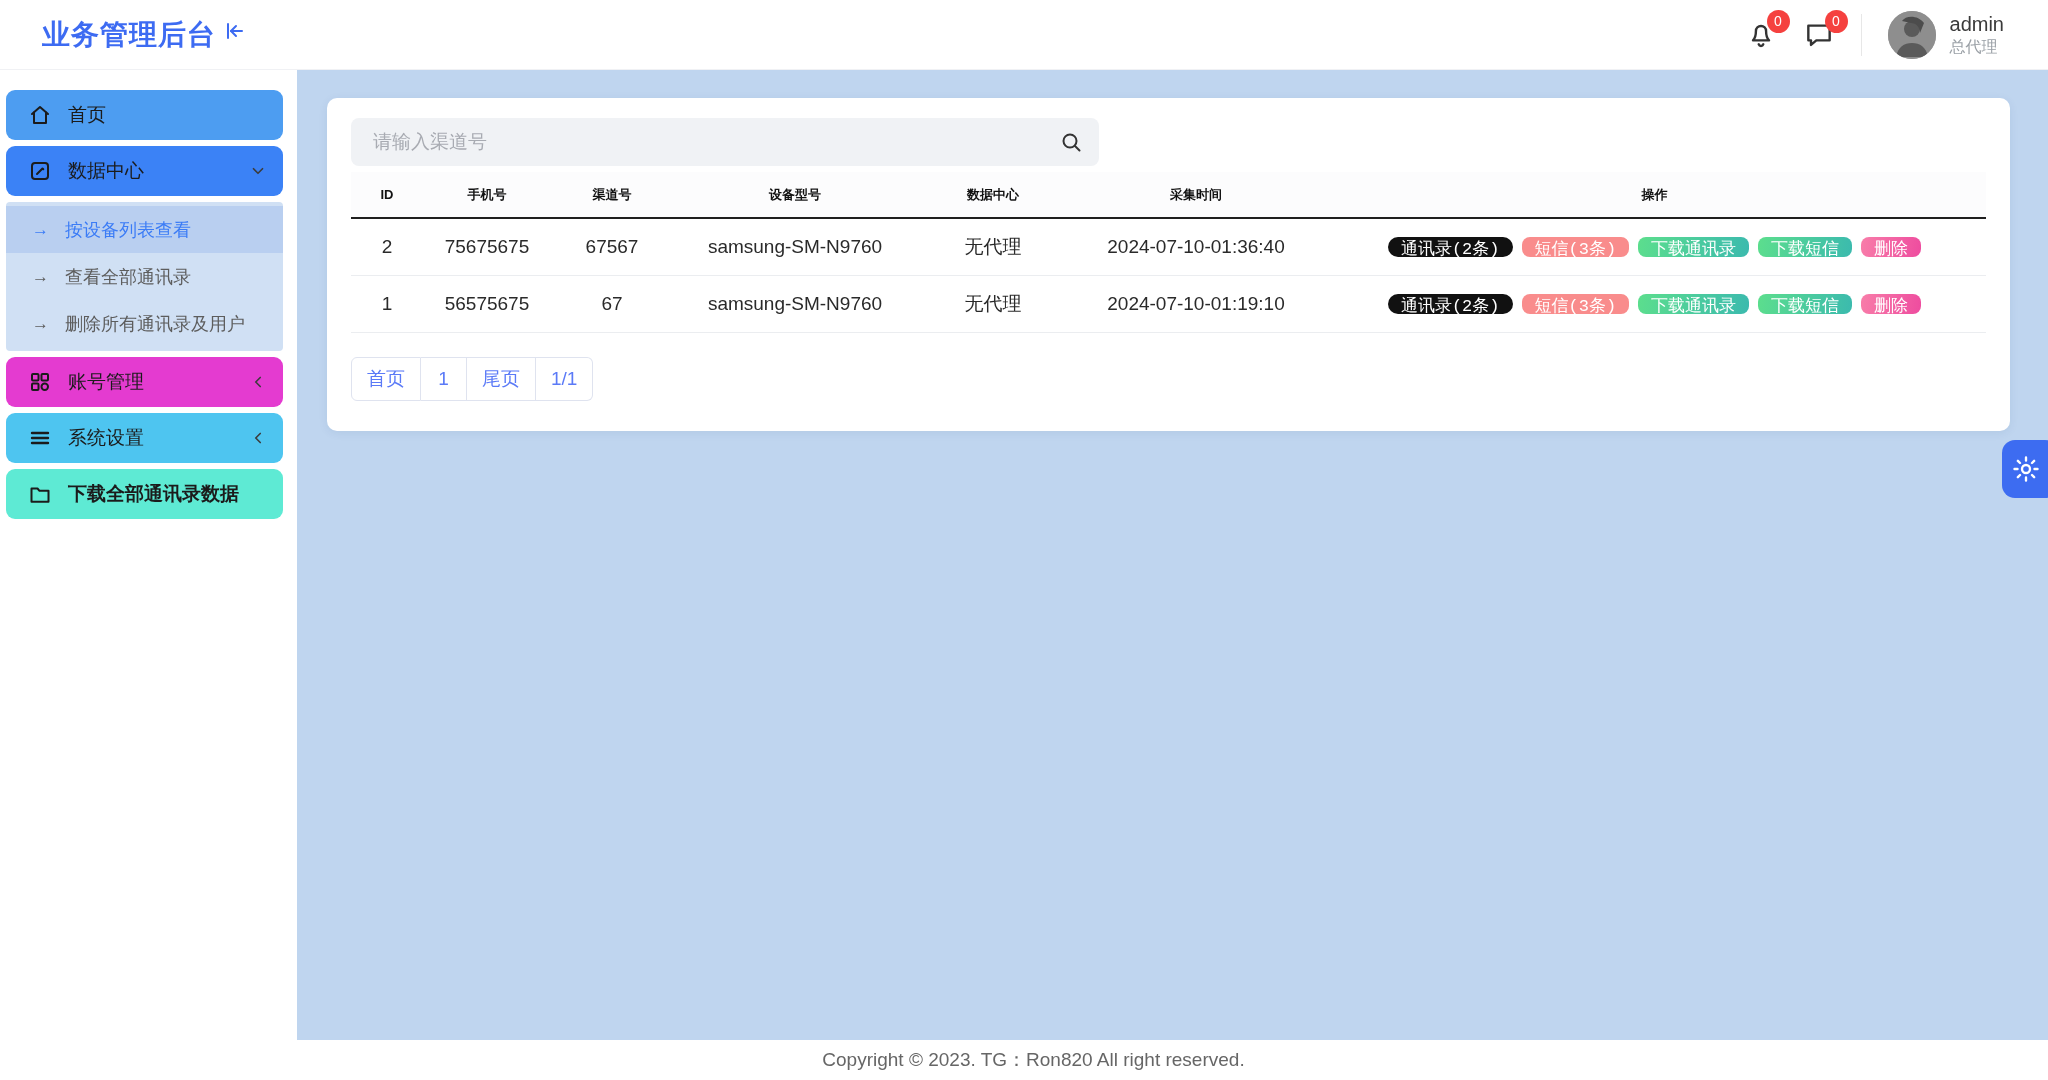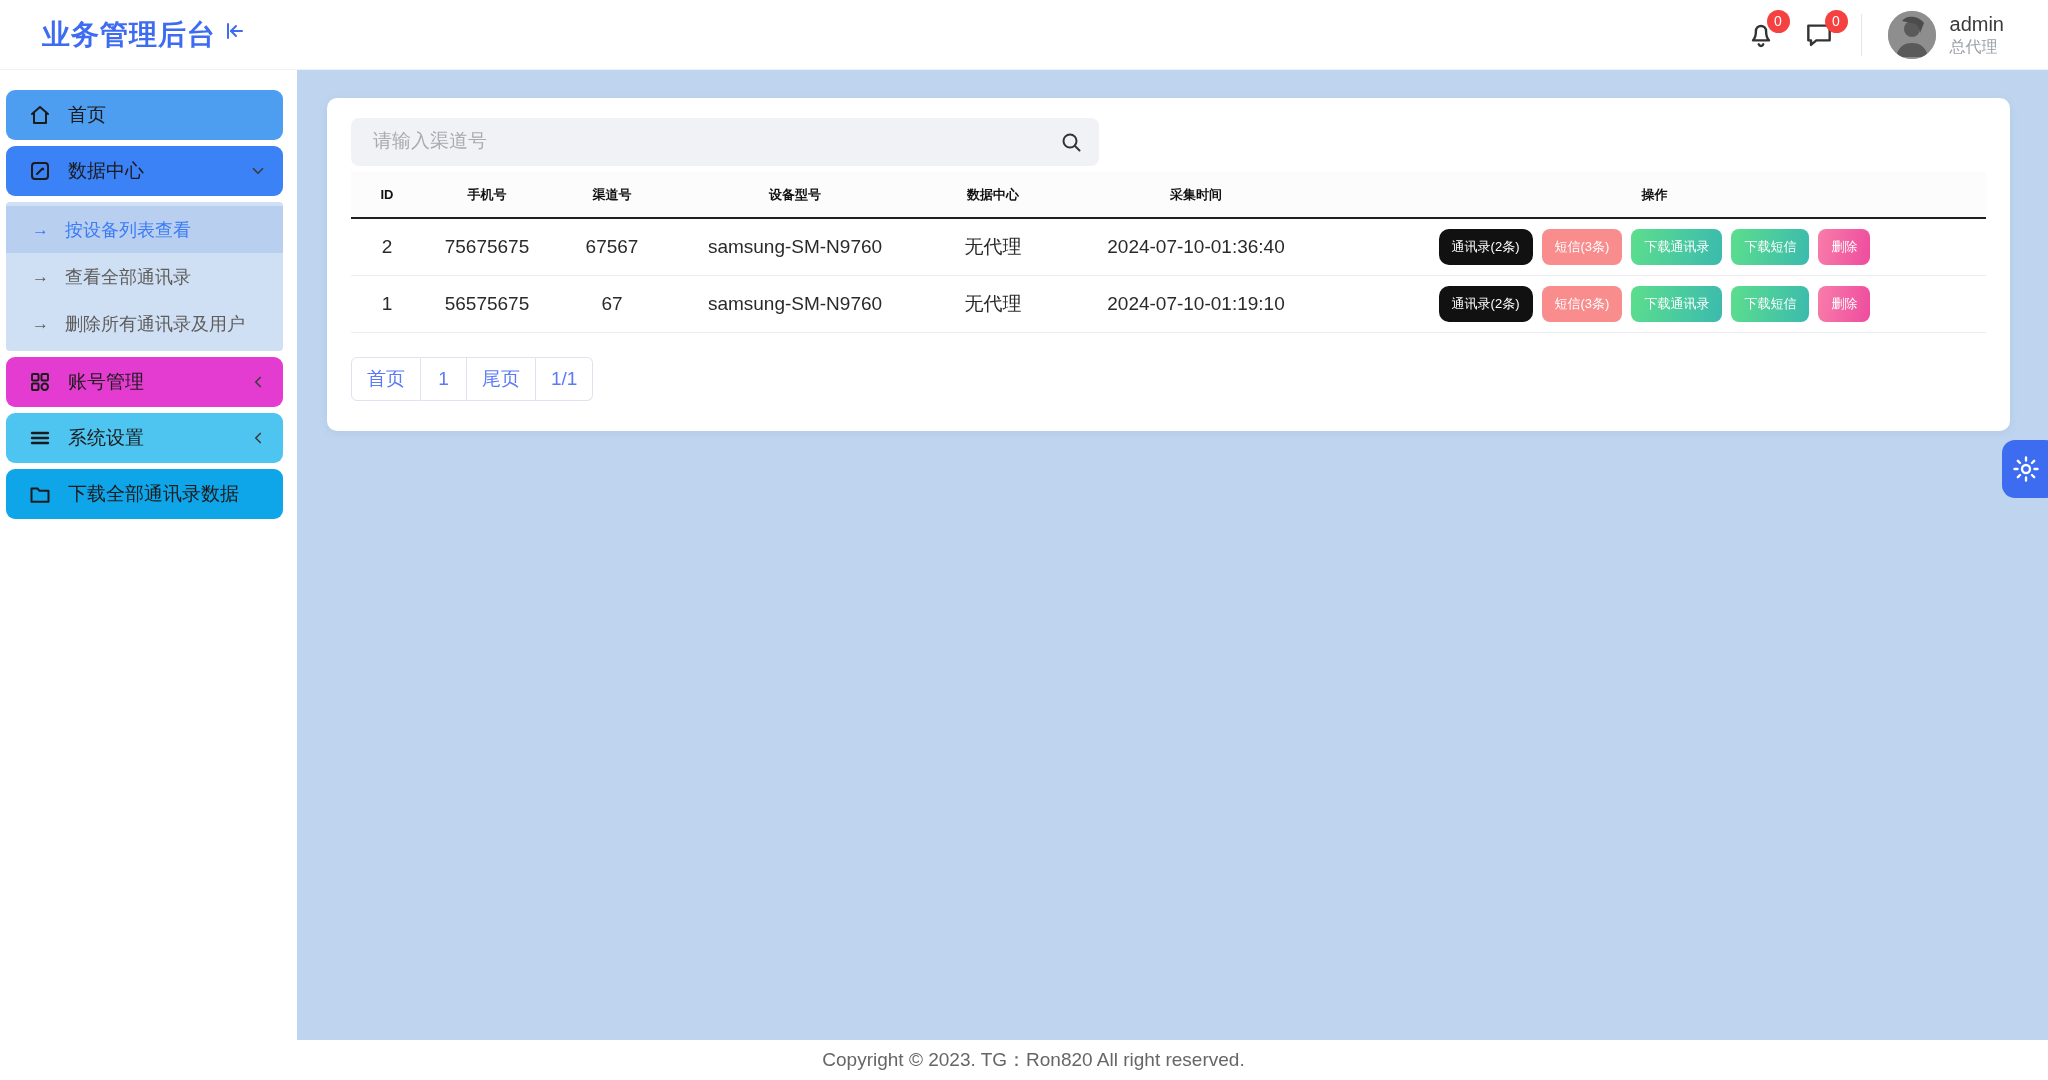--- a/index.html
+++ b/index.html
@@ -26,44 +26,44 @@
   
   .sidebar { position:absolute; top:70px; left:0; width:297px; bottom:40px; background:#fff; padding:20px 14px 0 6px; z-index:4; }
   .menu-item { height:50px; border-radius:9px; display:flex; align-items:center; gap:16px; padding:0 16px 0 22px;
                margin-bottom:6px; font-size:19px; color:#1b1b1b; cursor:pointer; }
   .menu-item .mi-icon { display:flex; color:#1b1b1b; }
   .menu-item .chev { margin-left:auto; color:#3c3c3c; display:flex; }
   .mi-home   { background:#4D9DF1; }
   .mi-data   { background:#3b82f6; }
   .mi-acct   { background:#E43BD0; margin-top:0; }
   .mi-sys    { background:#4EC5F0; margin-top:4px; }
-  .mi-dl     { background:#0ea5e9; margin-top:4px; }
+  .mi-dl     { background:#5eead4; margin-top:4px;font-weight:bold; }
   .submenu { background:#D0E0F4; border-radius:4px; margin-bottom:6px; padding:4px 0; }
   .submenu-item { height:47px; display:flex; align-items:center; gap:16px; padding-left:26px;
                   font-size:18px; color:#5d5d5d; cursor:pointer; }
   .submenu-item .arrow { font-size:17px; }
   .submenu-item.active { background:#B9CFF0; color:#3B7CF6; }
 
   
   .main { position:absolute; left:297px; top:70px; right:0; bottom:40px; background:#BFD5EF; }
   .card { position:absolute; left:30px; top:28px; width:1683px; min-height:333px; background:#fff;
           border-radius:10px; box-shadow:0 2px 10px rgba(30,60,120,.08); padding:20px 24px 22px; }
   .search-wrap { width:748px; height:48px; background:#F0F2F5; border-radius:8px; display:flex; align-items:center;
                  padding:0 16px 0 22px; margin-bottom:6px; }
   .search-input { flex:1; border:none; outline:none; background:transparent; font-size:19px; color:#333;
-                  font-family:Liberation Mono, monospace; }
+                  font-family:Liberation Sans, sans-serif; }
   .search-input::placeholder { color:#A8ABB2; }
   .search-icon { color:#333; display:flex; cursor:pointer; }
 
   table.data { width:100%; border-collapse:collapse; }
   table.data th { font-size:13px; font-weight:bold; color:#111; height:46px; text-align:center;
                   border-bottom:2px solid #1f1f1f; background:#fcfcfd; }
   table.data td { font-size:19px; color:#2a2a2a; height:57px; text-align:center; border-bottom:1px solid #ebedf0; }
   .actions { display:flex; justify-content:center; align-items:center; gap:9px; }
-  .btn { border:none; color:#fff; font-size:13px; font-family:Liberation Sans, sans-serif; height:36px; padding:0 13px;
+  .btn { border:none; color:#fff; font-size:17px; font-family:Liberation Mono, monospace; height:20px; padding:0 13px;
          border-radius:8px; cursor:pointer; white-space:nowrap; }
   .btn-black  { background:#111; border-radius:10px; }
   .btn-salmon { background:#F98C8C; }
   .btn-teal   { background:linear-gradient(100deg,#5CDE8D,#3BBAAE); }
   .btn-pink   { background:linear-gradient(100deg,#F87DA9,#EE4C9F); }
 
   .pagination { display:flex; margin-top:24px; }
   .page-cell { min-width:46px; height:44px; padding:0 15px; display:flex; align-items:center; justify-content:center;
                border:1px solid #dfe3ef; border-left:none; color:#5B7AF7; font-size:19px; background:#fff; cursor:pointer; }
   .page-cell:first-child { border-left:1px solid #dfe3ef; border-radius:6px 0 0 6px; }

